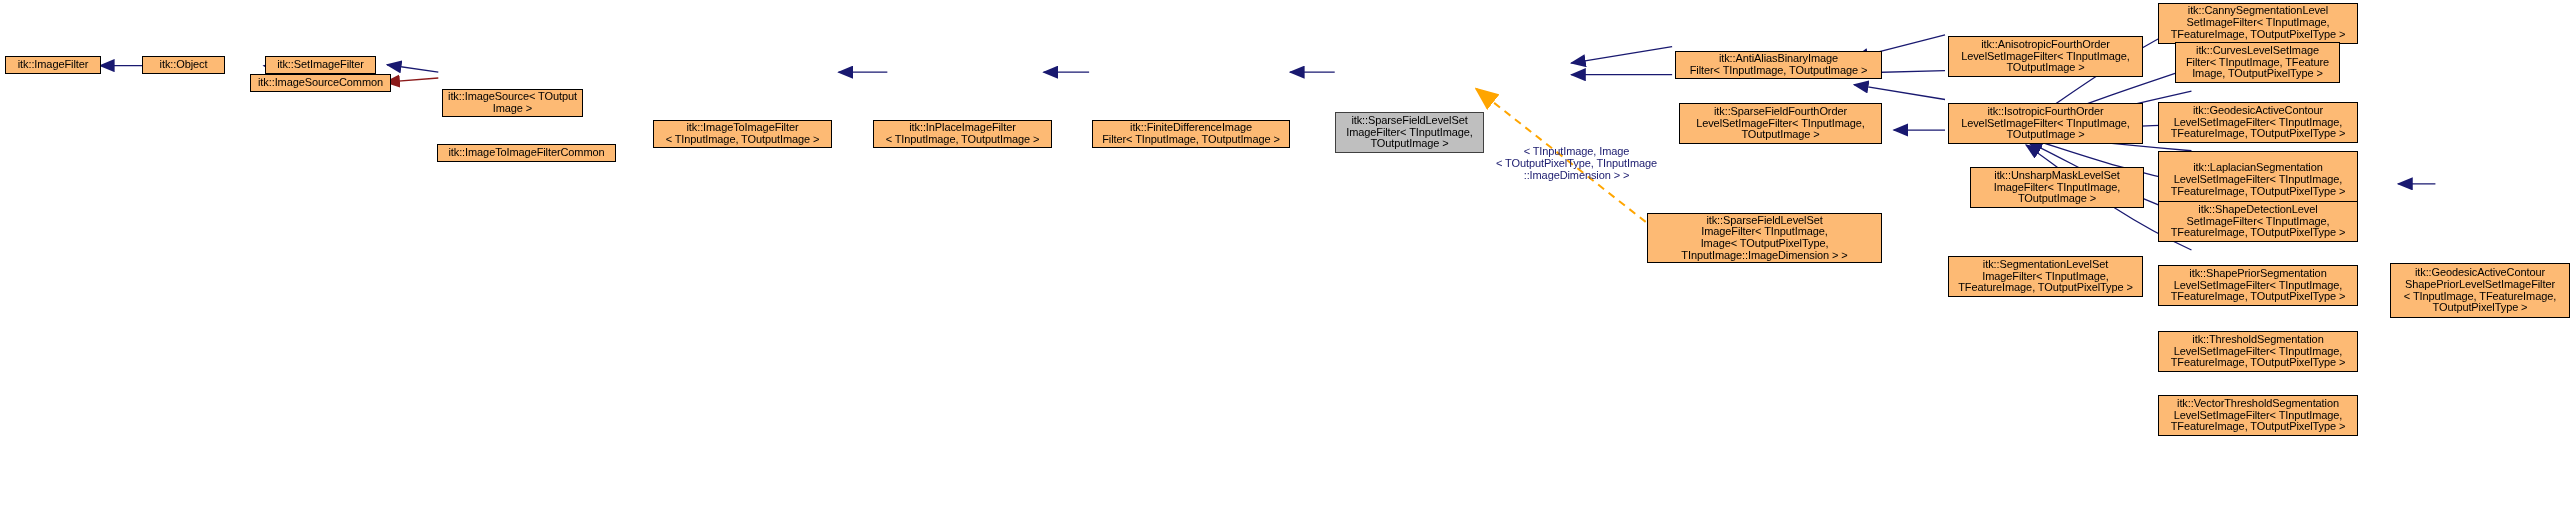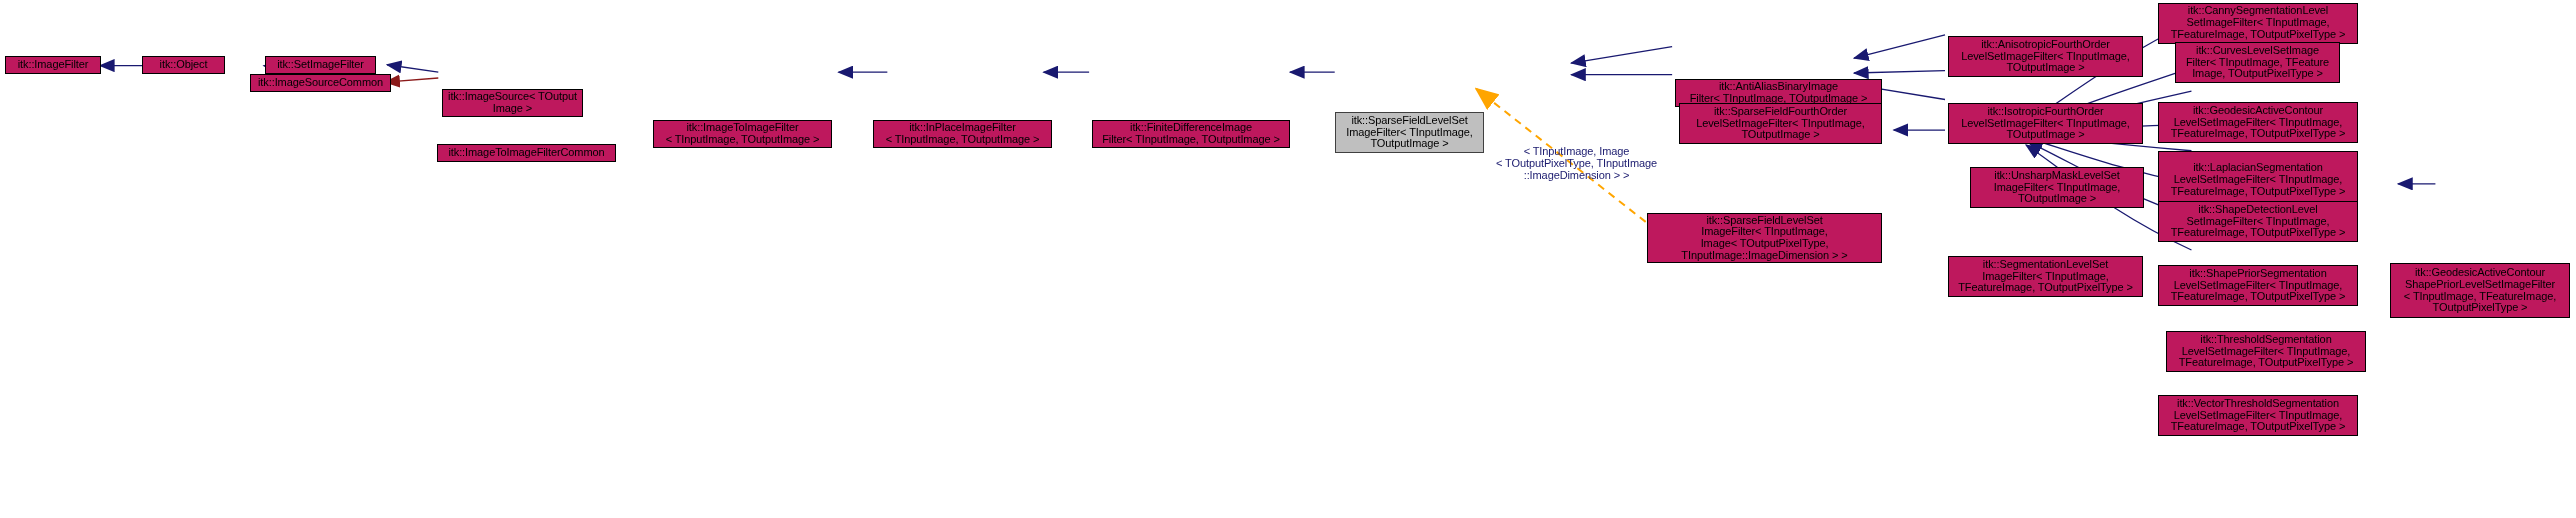--- a/index.html
+++ b/index.html
@@ -21,21 +21,21 @@
     left: 0;
     top: 0;
     width: 2576px;
     height: 519px;
     pointer-events: none;
   }
   .node {
     position: absolute;
     box-sizing: border-box;
     border: 0.8px solid #000000;
-    background: #be185d;
+    background: #fdba74;
     color: #000000;
     font-size: 11px;
     line-height: 11.7px;
     text-align: center;
     display: flex;
     align-items: center;
     justify-content: center;
     padding: 1.7px 2.5px;
     white-space: pre-line;
     letter-spacing: -0.1px;
@@ -155,21 +155,21 @@
 
   <div class="annot" style="left:1487px; top:145px; width:179px;">&lt; TInputImage, Image
 &lt; TOutputPixelType, TInputImage
 ::ImageDimension &gt; &gt;</div>
 
   <div class="node" style="left:1647px; top:213px; width:235px; height:50px;">itk::SparseFieldLevelSet
 ImageFilter&lt; TInputImage,
  Image&lt; TOutputPixelType,
  TInputImage::ImageDimension &gt; &gt;</div>
 
-  <div class="node" style="left:1675px; top:51px;  width:207px; height:28px;margin-top:28px;">itk::AntiAliasBinaryImage
+  <div class="node" style="left:1675px; top:51px;  width:207px; height:28px;">itk::AntiAliasBinaryImage
 Filter&lt; TInputImage, TOutputImage &gt;</div>
 
   <div class="node" style="left:1679px; top:103px; width:203px; height:41px;">itk::SparseFieldFourthOrder
 LevelSetImageFilter&lt; TInputImage,
 TOutputImage &gt;</div>
 
   <div class="node" style="left:1948px; top:36px;  width:195px; height:41px;">itk::AnisotropicFourthOrder
 LevelSetImageFilter&lt; TInputImage,
 TOutputImage &gt;</div>
 
@@ -202,21 +202,21 @@
 TFeatureImage, TOutputPixelType &gt;</div>
 
   <div class="node" style="left:2158px; top:201px; width:200px; height:41px;">itk::ShapeDetectionLevel
 SetImageFilter&lt; TInputImage,
 TFeatureImage, TOutputPixelType &gt;</div>
 
   <div class="node" style="left:2158px; top:265px; width:200px; height:41px;">itk::ShapePriorSegmentation
 LevelSetImageFilter&lt; TInputImage,
 TFeatureImage, TOutputPixelType &gt;</div>
 
-  <div class="node" style="left:2158px; top:331px; width:200px; height:41px;margin-left:8px;">itk::ThresholdSegmentation
+  <div class="node" style="left:2158px; top:331px; width:200px; height:41px;">itk::ThresholdSegmentation
 LevelSetImageFilter&lt; TInputImage,
 TFeatureImage, TOutputPixelType &gt;</div>
 
   <div class="node" style="left:2158px; top:395px; width:200px; height:41px;">itk::VectorThresholdSegmentation
 LevelSetImageFilter&lt; TInputImage,
 TFeatureImage, TOutputPixelType &gt;</div>
 
   <div class="node" style="left:2390px; top:263px; width:180px; height:55px;">itk::GeodesicActiveContour
 ShapePriorLevelSetImageFilter
 &lt; TInputImage, TFeatureImage,

